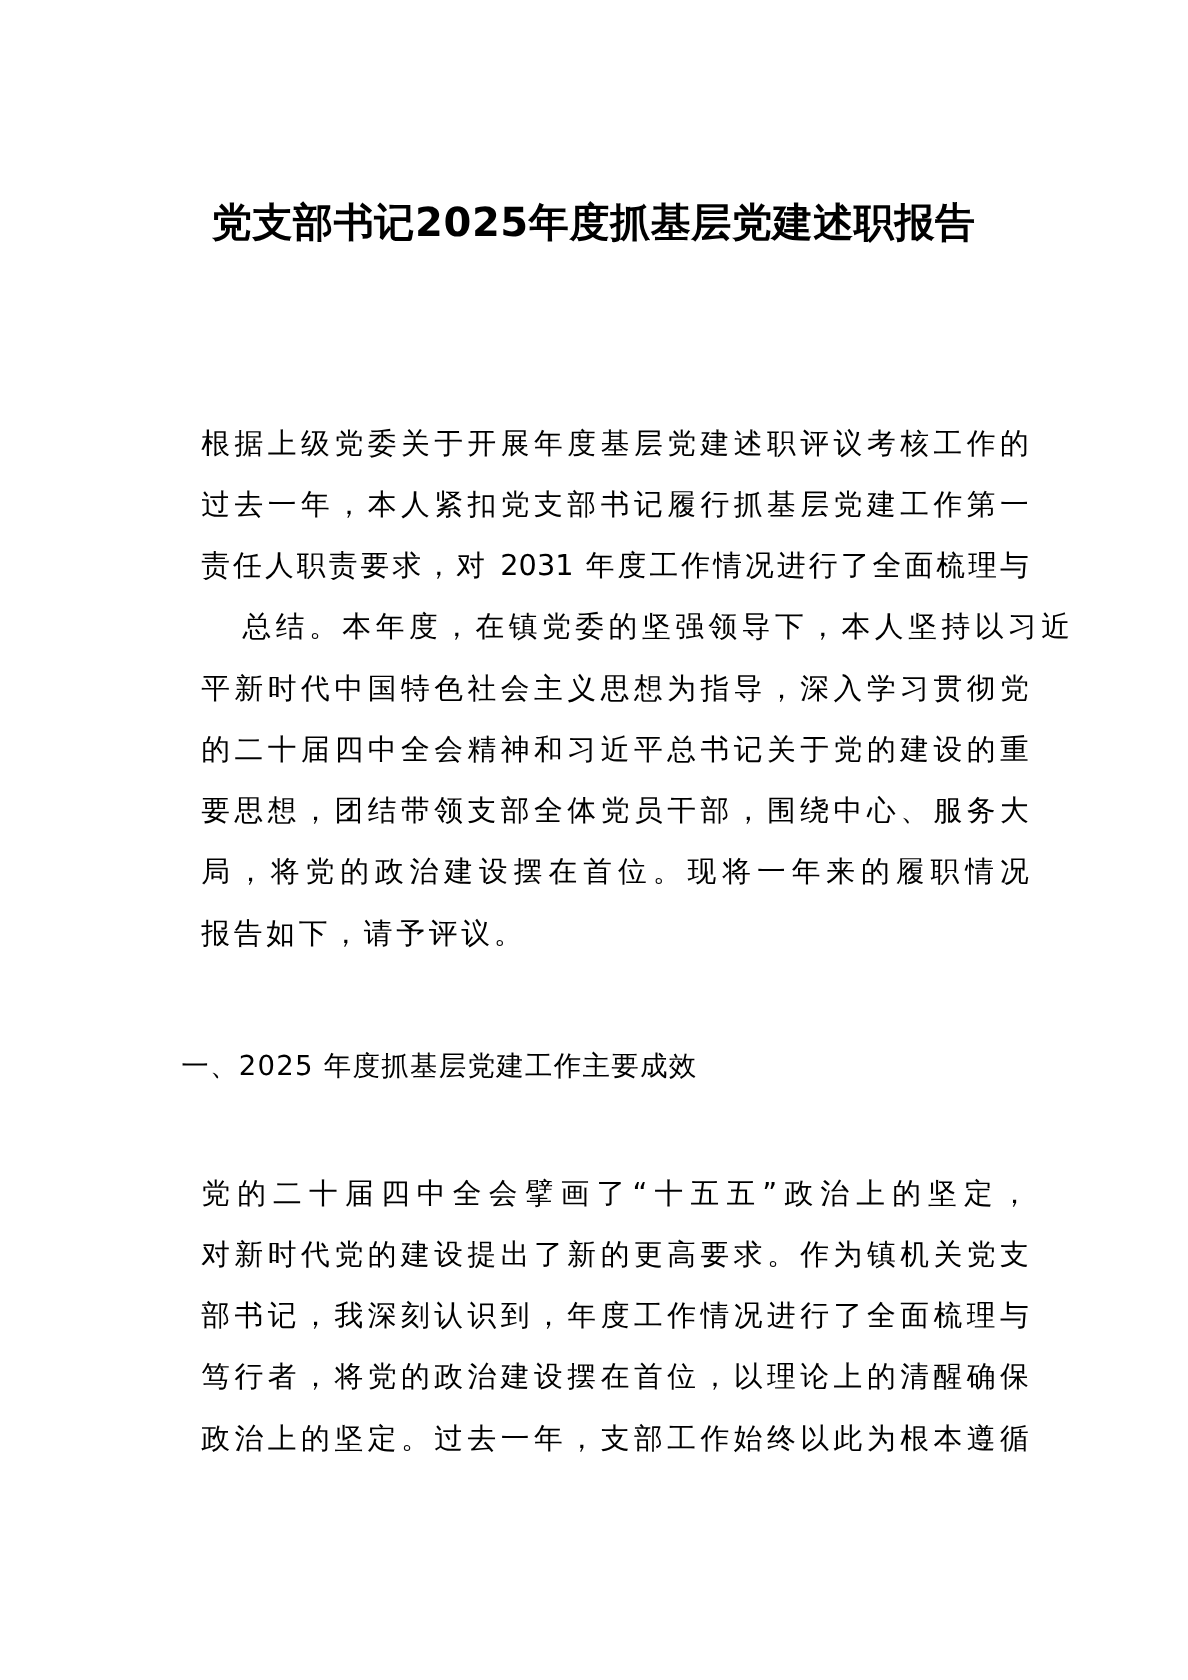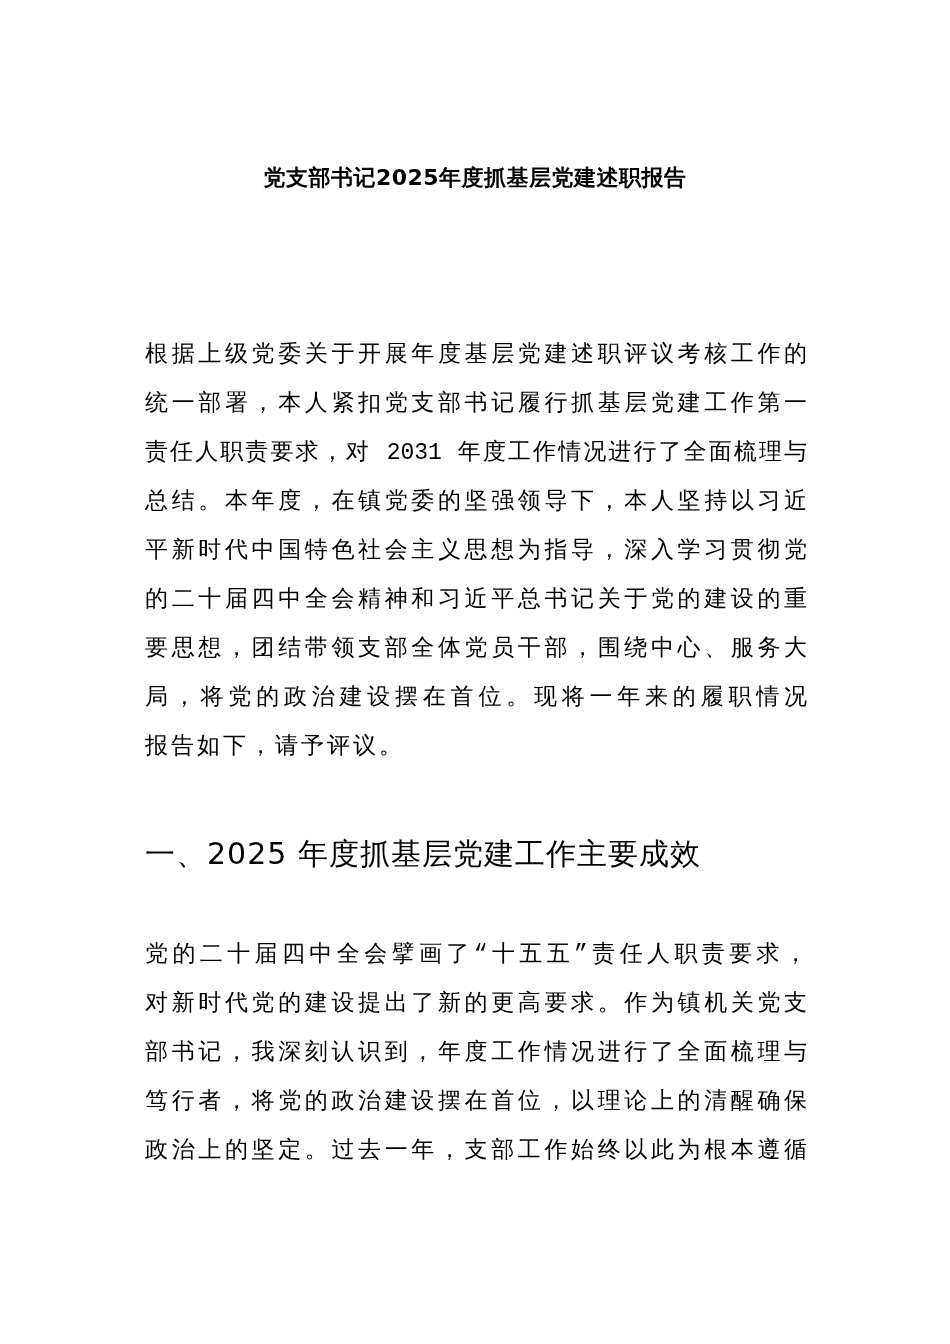--- a/index.html
+++ b/index.html
@@ -21,75 +21,74 @@
       width: 950px;
       height: 1344px;
       background: #ffffff;
     }
     .title {
       position: absolute;
       left: 0;
       top: 160px;
       width: 950px;
       text-align: center;
-      font-size: 22px;
+      font-size: 32px;
       font-weight: bold;
       line-height: 36px;
       letter-spacing: 0.5px;
       white-space: nowrap;
     }
     .line {
       position: absolute;
-      left: 145px;
+      left: 161px;
       width: 662px;
       font-size: 23px;
       line-height: 32px;
       white-space: nowrap;
       text-align: justify;
       text-align-last: justify;
       letter-spacing: 0px;
-      font-family: Liberation Mono, monospace;
     }
     .line.last {
       text-align: right;
       text-align-last: left;
       letter-spacing: 3px;
     }
     .heading {
       position: absolute;
       left: 145px;
       top: 838px;
-      font-size: 30px;
+      font-size: 22px;
       line-height: 32px;
       white-space: nowrap;
       letter-spacing: 1px;
     }
   </style>
 </head>
 <body>
 
 <div class="page">
 
   <div class="title">党支部书记2025年度抓基层党建述职报告</div>
 
   <div>
     <div class="line" style="top: 339px; letter-spacing: 0px;">根据上级党委关于开展年度基层党建述职评议考核工作的</div>
-    <div class="line" style="top: 388px; letter-spacing: 0px;">统一部署，本人紧扣党支部书记履行抓基层党建工作第一</div>
+    <div class="line" style="top: 388px; letter-spacing: 0px;">过去一年，本人紧扣党支部书记履行抓基层党建工作第一</div>
     <div class="line" style="top: 437px; letter-spacing: 0px;">责任人职责要求，对 2031 年度工作情况进行了全面梳理与</div>
-    <div class="line" style="top: 486px; letter-spacing: 0px;">总结。本年度，在镇党委的坚强领导下，本人坚持以习近</div>
+    <div class="line" style="top: 486px; letter-spacing: 0px; margin-left: 33px;">总结。本年度，在镇党委的坚强领导下，本人坚持以习近</div>
     <div class="line" style="top: 535px; letter-spacing: 0px;">平新时代中国特色社会主义思想为指导，深入学习贯彻党</div>
     <div class="line" style="top: 584px; letter-spacing: 0px;">的二十届四中全会精神和习近平总书记关于党的建设的重</div>
     <div class="line" style="top: 633px; letter-spacing: 0px;">要思想，团结带领支部全体党员干部，围绕中心、服务大</div>
     <div class="line" style="top: 682px; letter-spacing: 0px;">局，将党的政治建设摆在首位。现将一年来的履职情况</div>
     <div class="line last" style="top:731px">报告如下，请予评议。</div>
   </div>
 
   <div class="heading">一、2025 年度抓基层党建工作主要成效</div>
 
   <div>
-    <div class="line" style="top: 939px; letter-spacing: 0px;">党的二十届四中全会擘画了“十五五”责任人职责要求，</div>
+    <div class="line" style="top: 939px; letter-spacing: 0px;">党的二十届四中全会擘画了“十五五”政治上的坚定，</div>
     <div class="line" style="top: 988px; letter-spacing: 0px;">对新时代党的建设提出了新的更高要求。作为镇机关党支</div>
     <div class="line" style="top: 1037px; letter-spacing: 0px;">部书记，我深刻认识到，年度工作情况进行了全面梳理与</div>
     <div class="line" style="top: 1086px; letter-spacing: 0px;">笃行者，将党的政治建设摆在首位，以理论上的清醒确保</div>
     <div class="line" style="top: 1135px; letter-spacing: 0px;">政治上的坚定。过去一年，支部工作始终以此为根本遵循</div>
   </div>
 
 </div>
 
 </body></html>

